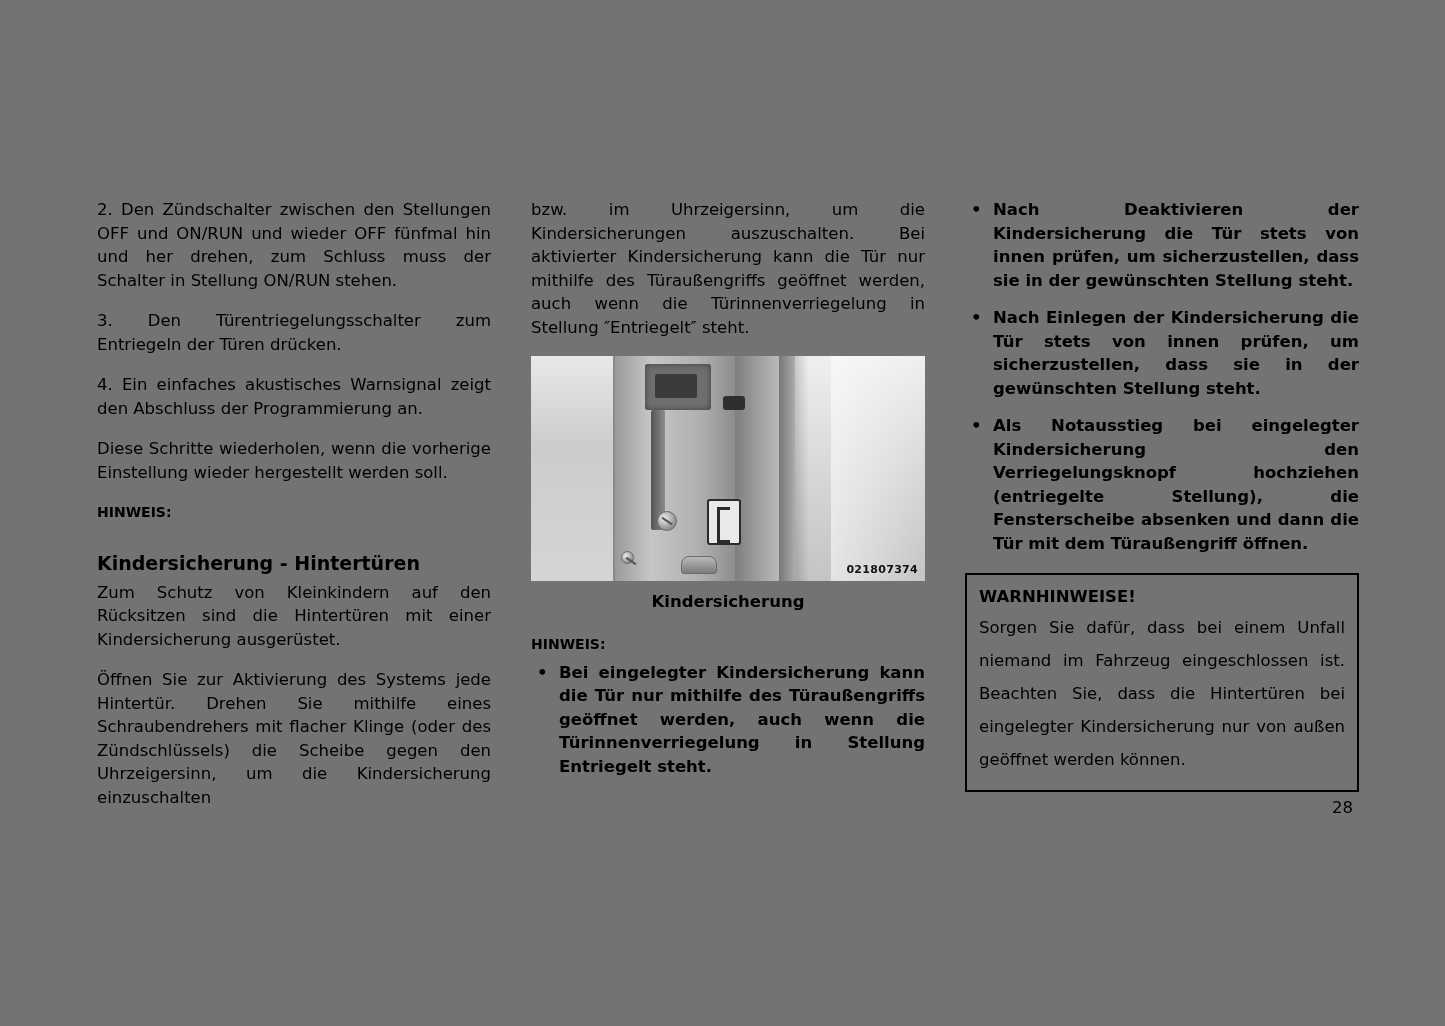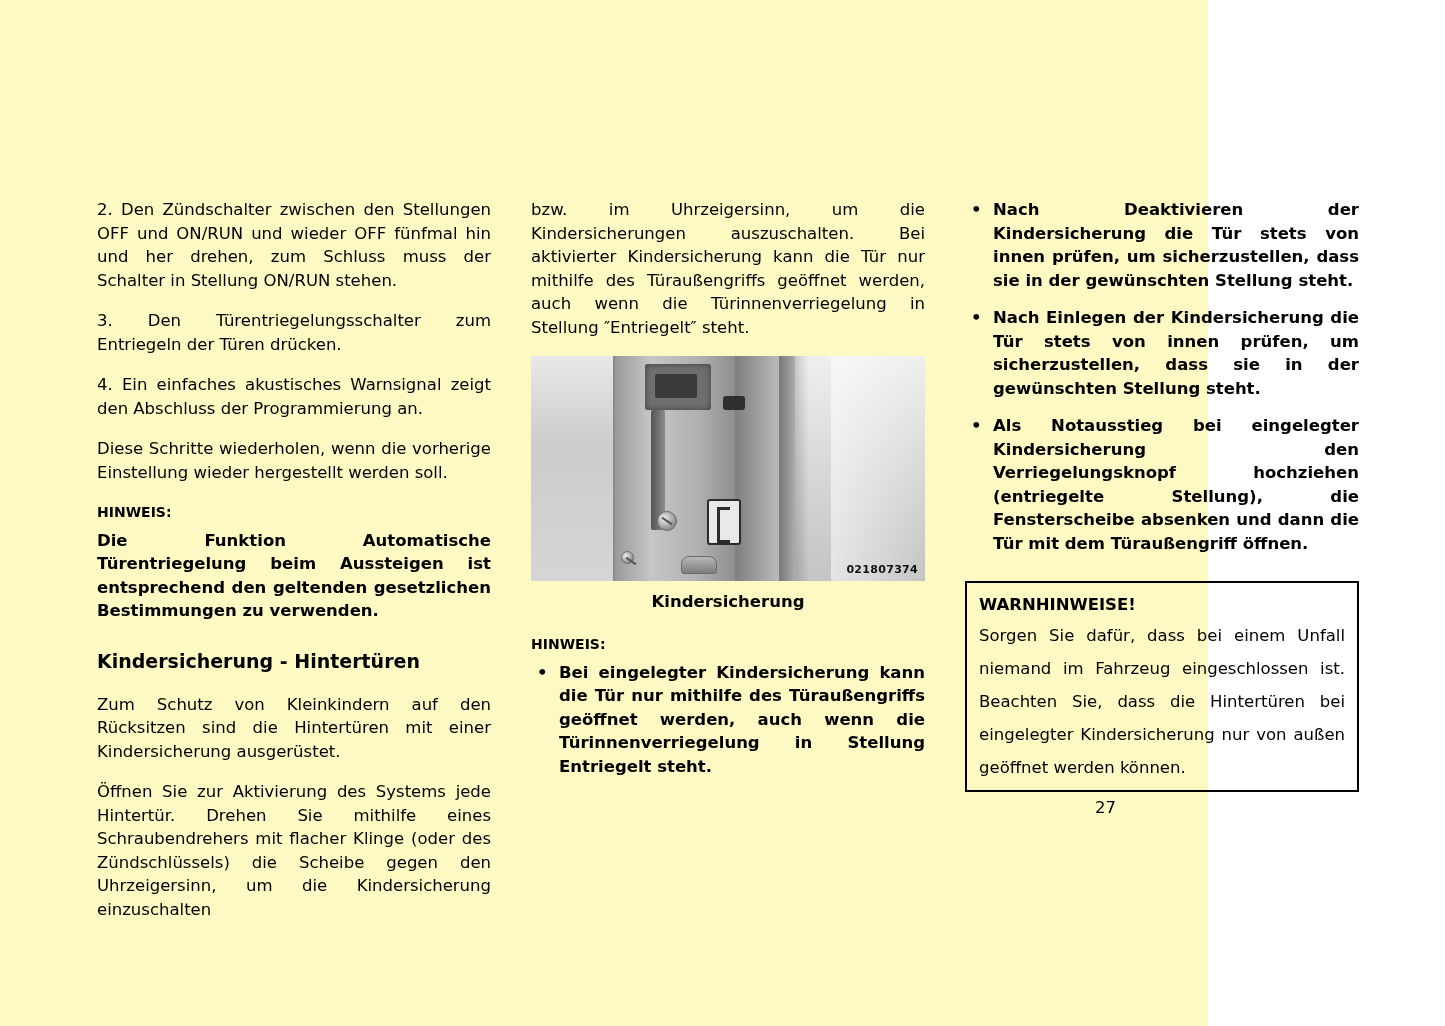--- a/index.html
+++ b/index.html
@@ -12,23 +12,23 @@
     height: 1026px;
     position: relative;
     font-family: "DejaVu Sans", sans-serif;
     color: #000000;
     overflow: hidden;
   }
 
   .page {
     position: absolute;
     left: 0; top: 0;
-    width: 1208px;
+    width: 1445px;
     height: 1026px;
-    background: #fef9c3;
+    background: #737373;
   }
 
   .columns {
     position: absolute;
     left: 97px;
     top: 198px;
     width: 1262px;
     display: flex;
     flex-direction: row;
     gap: 40px;
@@ -52,21 +52,21 @@
 
   p.last { margin-bottom: 0; margin-top: 6px; }
 
   .bold {
     font-weight: bold;
   }
 
   h2.section-title {
     font-size: 19px;
     font-weight: bold;
-    margin: 26px 0 20px 0;
+    margin: 26px 0 6px 0;
     line-height: 24px;
   }
 
   .note-label {
     font-size: 14px;
     font-weight: bold;
     margin: 0 0 4px 0;
     line-height: 23.5px;
   }
 
@@ -227,22 +227,22 @@
   }
   .highlight-band {
     position: absolute;
     left: 300px; top: 0; width: 94px; height: 225px;
     background: linear-gradient(90deg, rgba(255,255,255,0.55), rgba(255,255,255,0));
   }
 
   
   .warning-box {
     border: 2px solid #000;
-    padding: 10px 12px 6px 12px;
-    margin-top: 26px;
+    padding: 10px 12px 14px 12px;
+    margin-top: 18px;
   }
   .warning-title {
     font-size: 16.5px;
     font-weight: bold;
     margin: 0 0 2px 0;
     line-height: 23.5px;
   }
   .warning-text {
     font-size: 16.5px;
     line-height: 33px;
@@ -264,21 +264,20 @@
 <div class="page">
 
   <div class="columns">
 
     <div class="col left">
       <p>2.  Den Zündschalter zwischen den Stellungen OFF und ON/RUN und wieder OFF fünfmal hin und her drehen, zum Schluss muss der Schalter in Stellung ON/RUN stehen.</p>
       <p>3.  Den Türentriegelungsschalter zum Entriegeln der Türen drücken.</p>
       <p>4.  Ein einfaches akustisches Warnsignal zeigt den Abschluss der Programmierung an.</p>
       <p>Diese Schritte wiederholen, wenn die vorherige Einstellung wieder hergestellt werden soll.</p>
       <p class="note-label">HINWEIS:</p>
-      <p class="bold">Die Funktion Automatische Türentriegelung beim Aussteigen ist entsprechend den geltenden gesetzlichen Bestimmungen zu verwenden.</p>
       <h2 class="section-title">Kindersicherung - Hintertüren</h2>
       <p>Zum Schutz von Kleinkindern auf den Rücksitzen sind die Hintertüren mit einer Kindersicherung ausgerüstet.</p>
       <p class="last">Öffnen Sie zur Aktivierung des Systems jede Hintertür. Drehen Sie mithilfe eines Schraubendrehers mit flacher Klinge (oder des Zündschlüssels) die Scheibe gegen den Uhrzeigersinn, um die Kindersicherung einzuschalten</p>
     </div>
 
     <div class="col mid">
       <p>bzw. im Uhrzeigersinn, um die Kindersicherungen auszuschalten. Bei aktivierter Kindersicherung kann die Tür nur mithilfe des Türaußengriffs geöffnet werden, auch wenn die Türinnenverriegelung in Stellung ″Entriegelt″ steht.</p>
 
       <div class="figure">
         <div class="figure-img">
@@ -327,14 +326,14 @@
       </ul>
 
       <div class="warning-box">
         <p class="warning-title">WARNHINWEISE!</p>
         <p class="warning-text">Sorgen Sie dafür, dass bei einem Unfall niemand im Fahrzeug eingeschlossen ist. Beachten Sie, dass die Hintertüren bei eingelegter Kindersicherung nur von außen geöffnet werden können.</p>
       </div>
     </div>
 
   </div>
 
-  <div class="page-number">27</div>
+  <div class="page-number">28</div>
 </div>
 
 </body></html>

